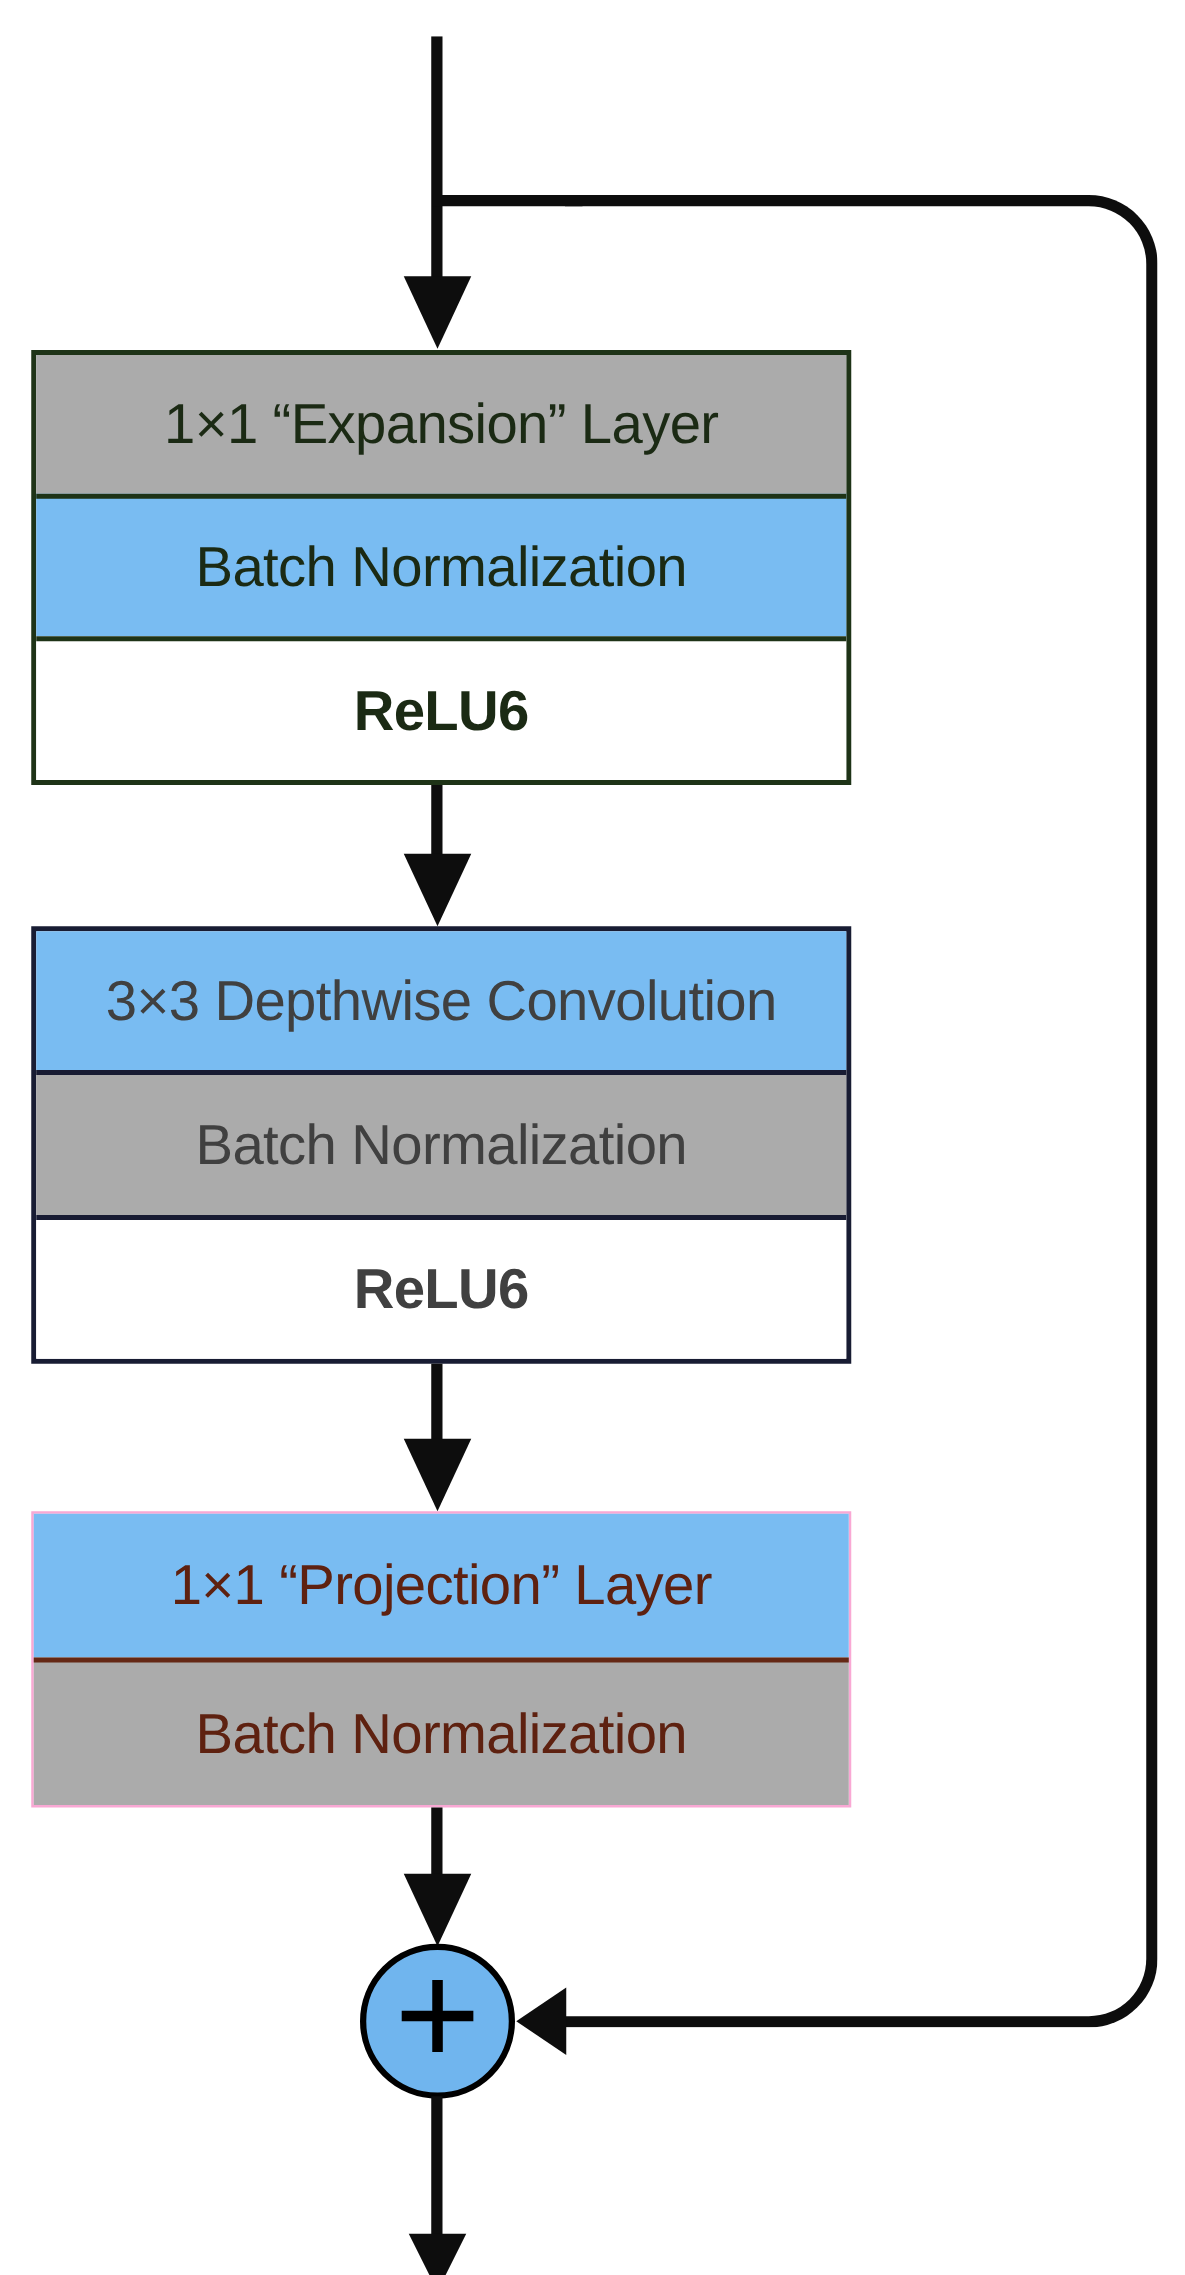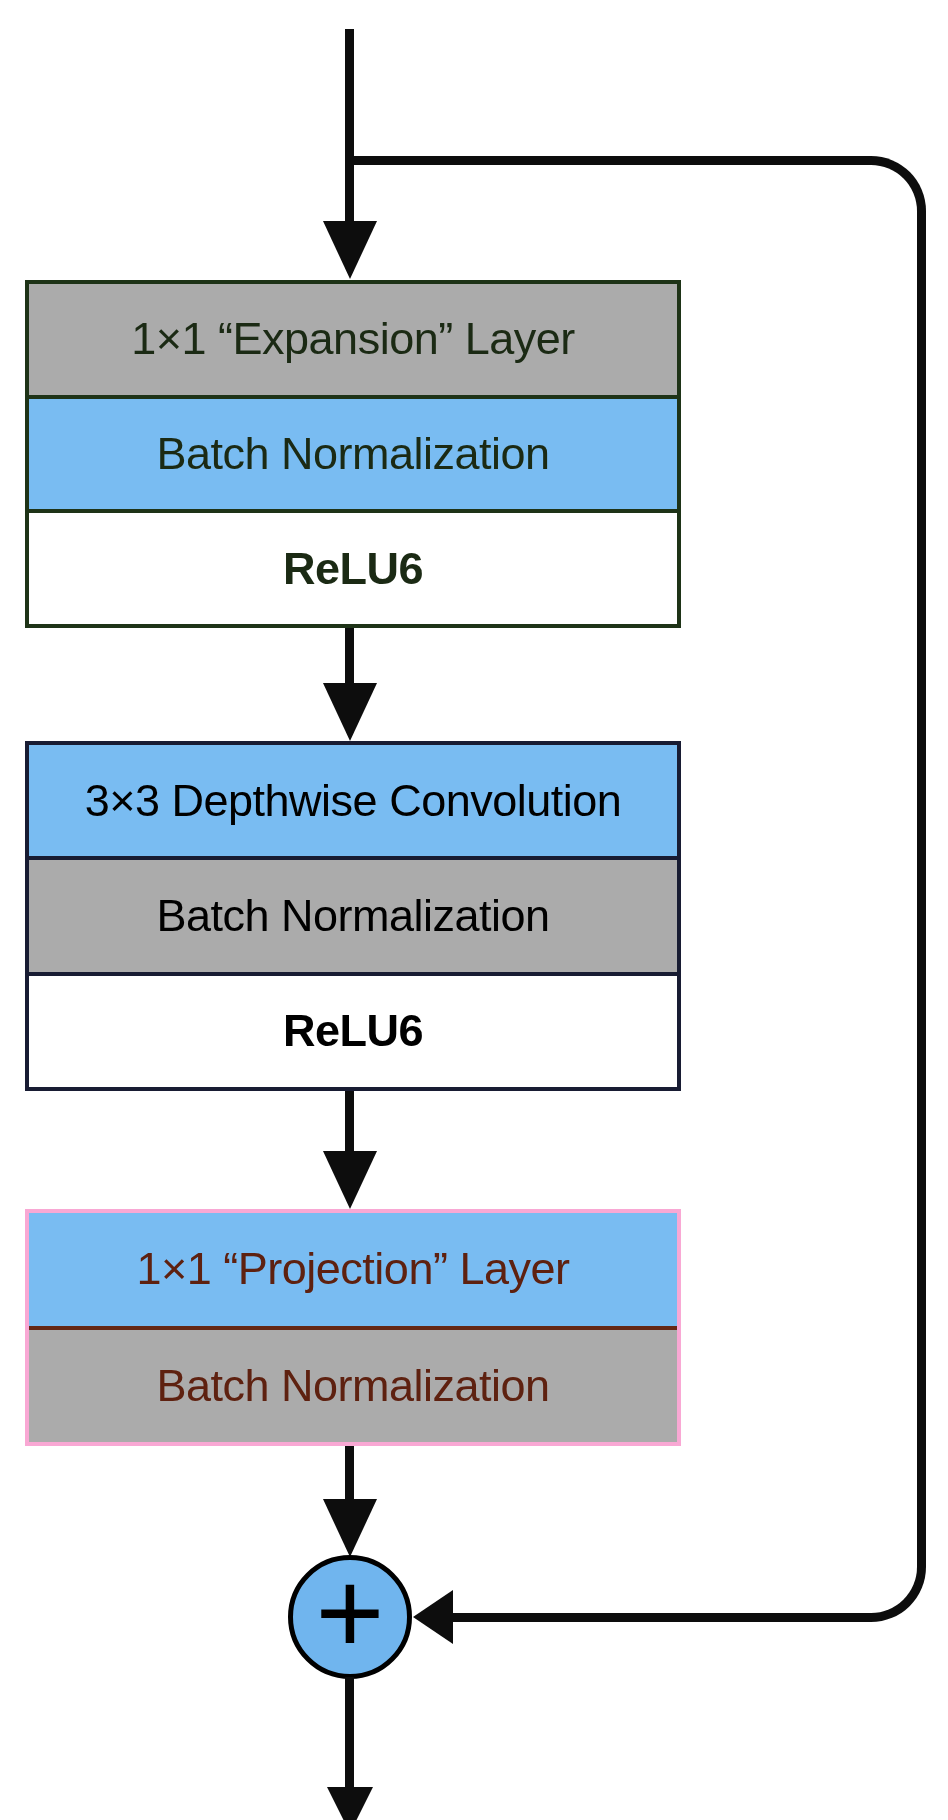--- a/index.html
+++ b/index.html
@@ -86,27 +86,27 @@
   .block-expansion {
     top: 251px; height: 348px;
     border: 4px solid #1e3317;
     color: #1b2a14;
   }
   .block-expansion .row + .row { border-top: 4px solid #1e3317; }
 
   .block-depthwise {
     top: 712px; height: 350px;
     border: 4px solid #181c33;
-    color: #000000;
+    color: #404040;
   }
   .block-depthwise .row + .row { border-top: 4px solid #181c33; }
 
   .block-projection {
     top: 1180px; height: 237px;
-    border: 4px solid #f9a8d4;
+    border: 2px solid #f9a8d4;
     color: #5e2110;
   }
   .block-projection .row + .row { border-top: 4px solid #652815; }
 
   .bg-gray  { background: #ababab; }
   .bg-blue  { background: #79bcf2; }
   .bg-white { background: #ffffff; font-weight: bold; }
 
   
   .add-node {

